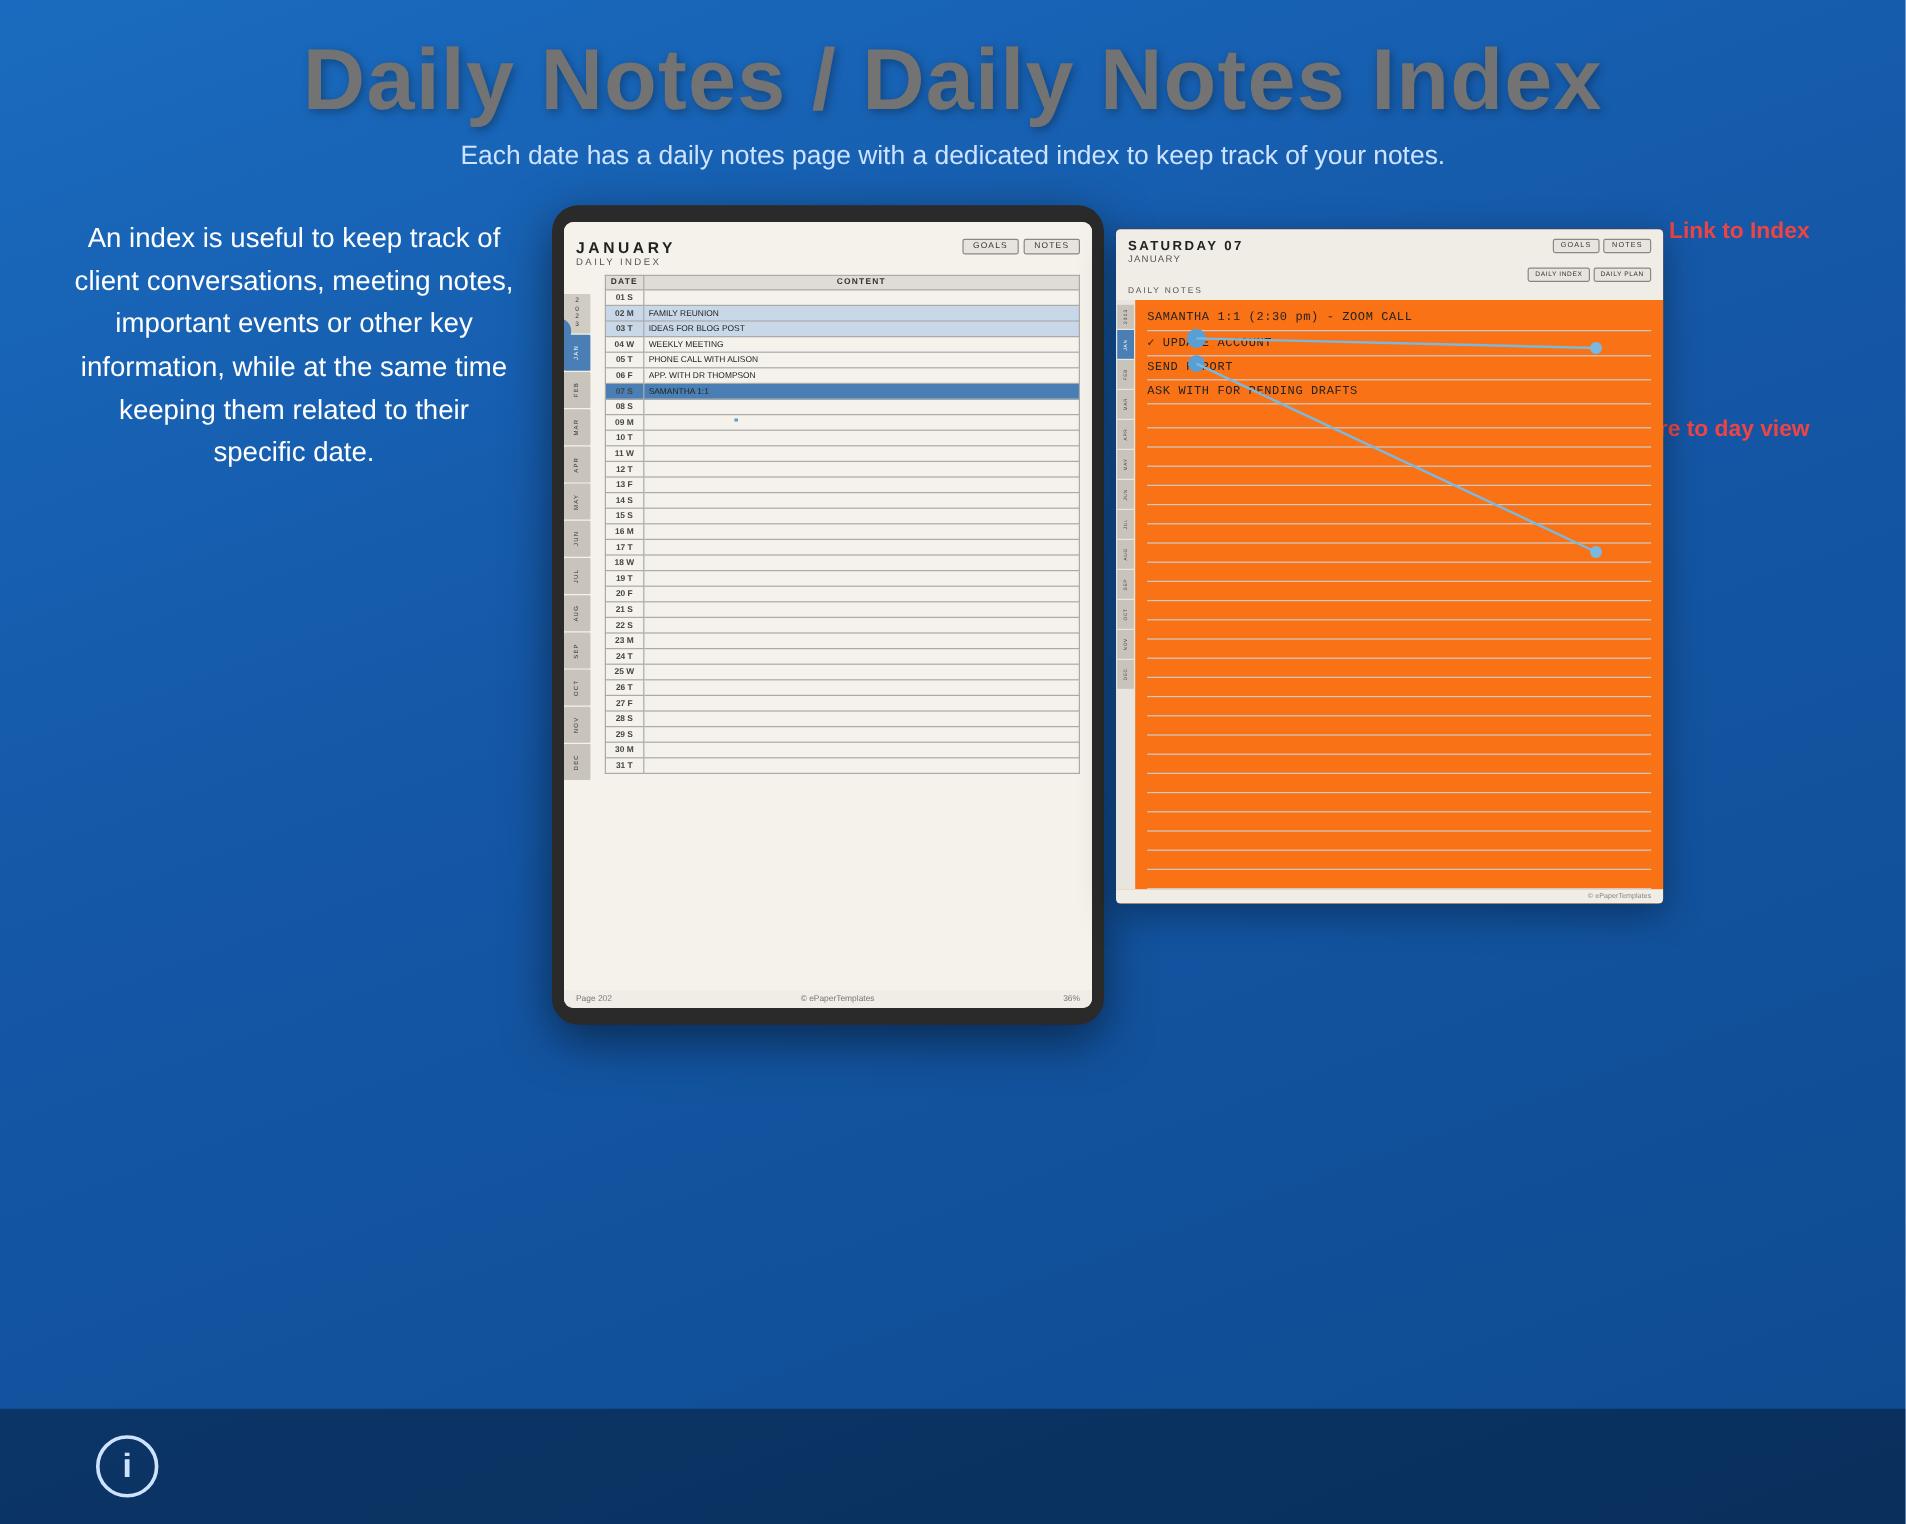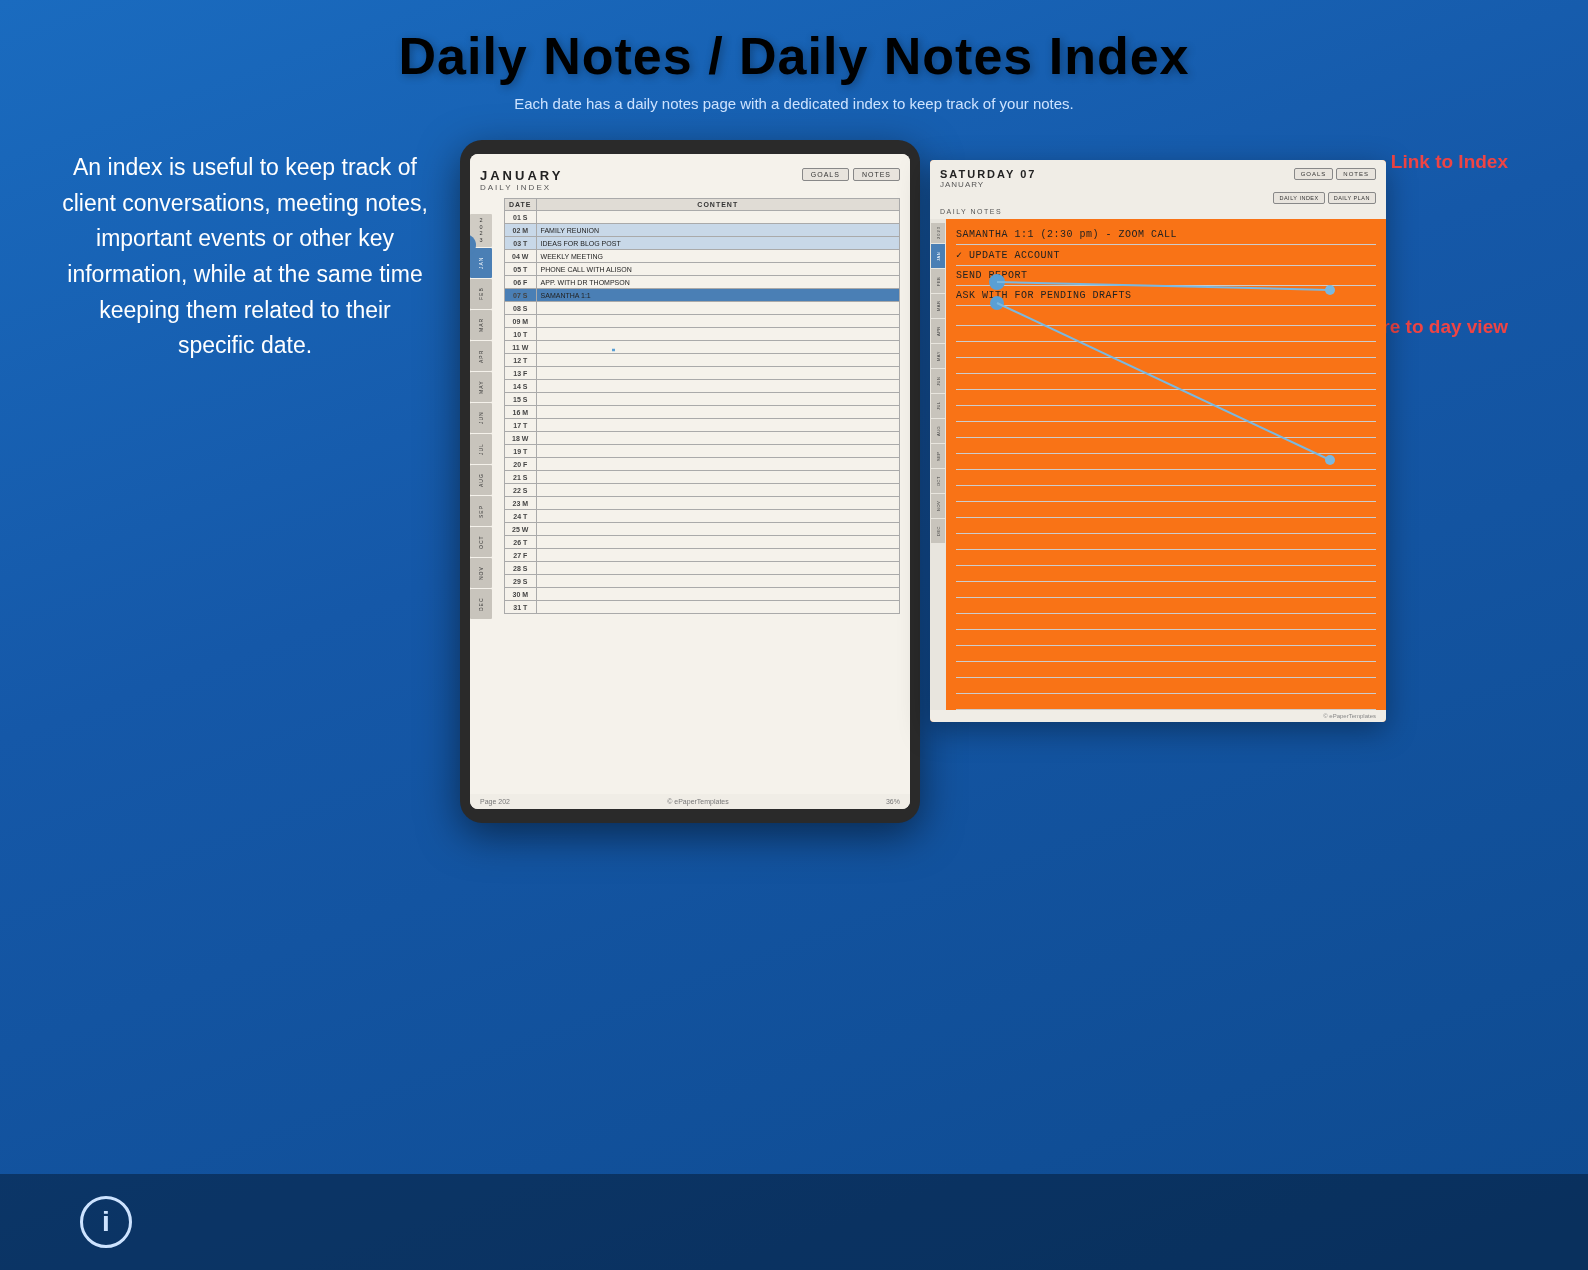--- a/index.html
+++ b/index.html
@@ -11,29 +11,29 @@
       overflow: hidden;
       position: relative;
     }
 
     
     .header {
       text-align: center;
       padding: 28px 0 10px;
     }
     .header-title {
-      font-size: 52px;
+      font-size: 72px;
       font-weight: 900;
-      color: #000000;
+      color: #737373;
       text-shadow: 2px 2px 8px rgba(0,0,0,0.3);
       letter-spacing: 1px;
       line-height: 1.1;
     }
     .header-subtitle {
-      font-size: 15px;
+      font-size: 22px;
       color: #cde3ff;
       margin-top: 10px;
       font-weight: 400;
     }
 
     
     .main-content {
       display: flex;
       flex-direction: row;
       align-items: flex-start;

